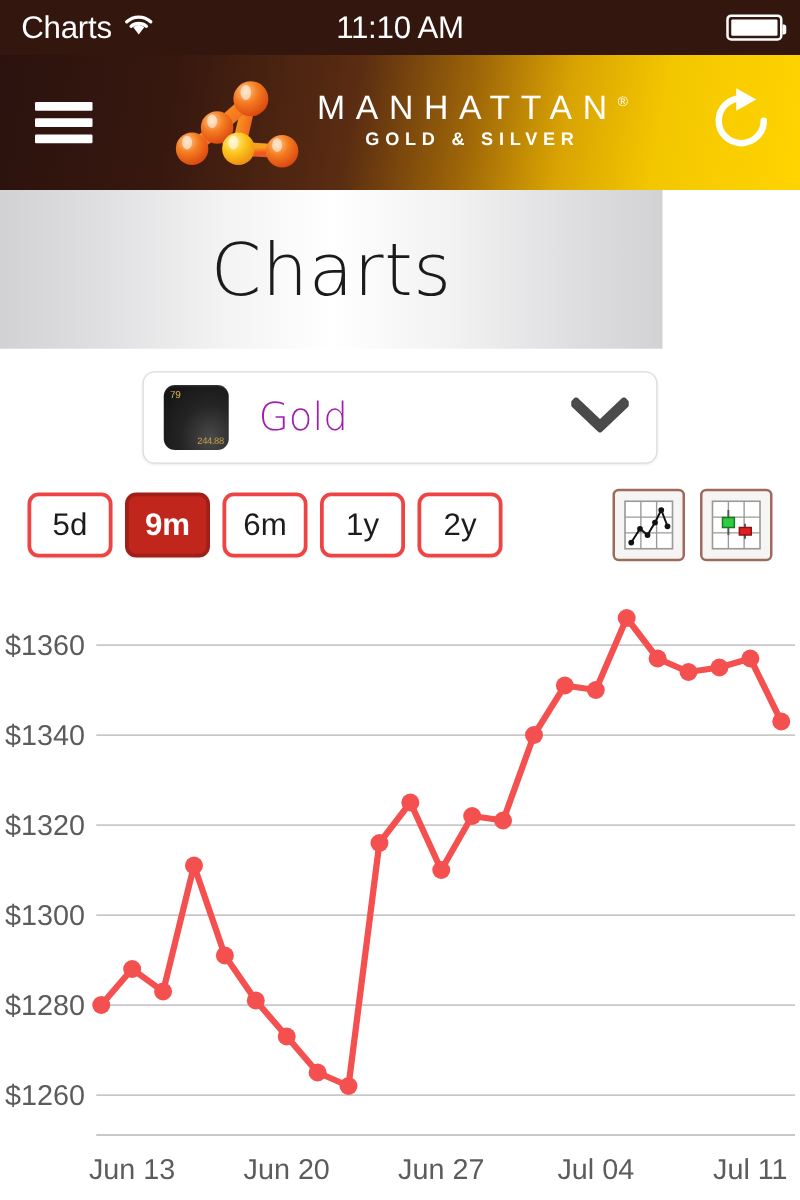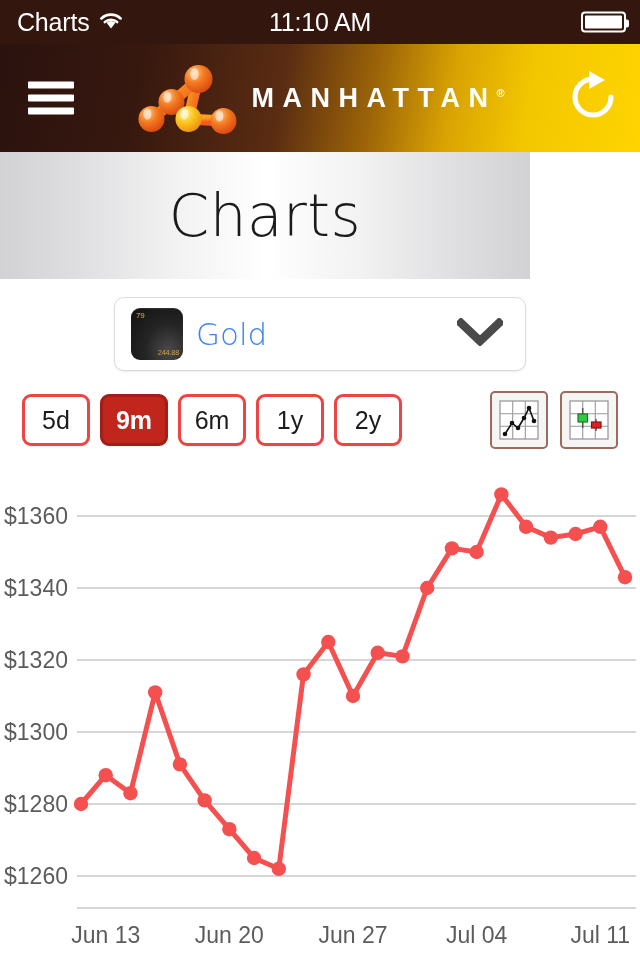--- a/index.html
+++ b/index.html
@@ -46,21 +46,21 @@
     background:linear-gradient(100deg,#2B120E 0%,#37180F 22%,#5A2C12 44%,#9C6408 58%,#D9A303 70%,#F3C700 82%,#FFD400 100%);
     display:flex; align-items:center;
     position:relative;
   }
   .hamburger { position:absolute; left:28px; top:50%; transform:translateY(-50%); width:46px; cursor:pointer; }
   .hamburger span { display:block; height:7px; background:#fff; border-radius:1px; margin:6px 0; }
 
   .brand-center { position:absolute; left:50%; transform:translateX(-50%); display:flex; align-items:center; gap:10px; }
   .logo-mark { width:106px; height:80px; display:block; }
   .brand-words { display:flex; flex-direction:column; align-items:center; }
-  .brand-name { color:#fff; font-size:27px; font-weight:700; letter-spacing:8.5px; line-height:1.05; white-space:nowrap; position:relative;text-align:center; }
+  .brand-name { color:#fff; font-size:27px; font-weight:400; letter-spacing:8.5px; line-height:1.05; white-space:nowrap; position:relative;text-align:center; }
   .brand-reg { font-size:11px; vertical-align:super; letter-spacing:0; }
   .brand-sub { color:#fff; font-size:14.5px; font-weight:700; letter-spacing:4.6px; line-height:1.6; white-space:nowrap; }
 
   .refresh-btn { position:absolute; right:22px; top:50%; transform:translateY(-50%); cursor:pointer; }
 
   
   .titlebar {
     height:127px; width:530px;
     background:linear-gradient(90deg,#d2d2d4 0%,#dedee0 14%,#f2f2f3 33%,#ffffff 50%,#f2f2f3 68%,#dedee0 87%,#d2d2d4 100%);
     display:flex; align-items:center; justify-content:center;
@@ -88,23 +88,23 @@
   }
   .mi-num { position:absolute; left:5px; top:3px; font-size:8px; color:#d9b45a; letter-spacing:-.3px; }
   .mi-sym {
     position:absolute; left:0; right:0; top:12px; text-align:center;
     font-size:25px; font-weight:700; line-height:1;
     background:linear-gradient(180deg,#f7e7a0 0%,#e0ae36 45%,#9b6d13 75%,#d8b455 100%);
     -webkit-background-clip:text; background-clip:text; color:transparent;margin-top:44px;
   }
   .mi-mass { position:absolute; right:4px; bottom:3px; font-size:7.5px; color:#c9a04a; letter-spacing:-.3px; }
   .selector-label {
-    flex:1; padding-left:13px;
+    flex:1; padding-left:24px;
     font-family:"DejaVu Sans", sans-serif;
-    font-size:31px; font-weight:300; color:#3b82f6;
+    font-size:31px; font-weight:300; color:#a21caf;
   }
   .chevron { flex:0 0 auto; margin-right:6px; }
 
   
   .controls { display:flex; align-items:center; padding:20px 22px 0; gap:0; }
   .ranges { display:flex; gap:10px; }
   .range-btn {
     width:68px; height:52px; border-radius:9px;
     border:3px solid #ef4444; background:#fff;
     display:flex; align-items:center; justify-content:center;
@@ -194,20 +194,21 @@
         <g fill="#fff" opacity=".55">
           <ellipse cx="12" cy="56" rx="4" ry="5.5"></ellipse>
           <ellipse cx="32" cy="39" rx="4" ry="5.5"></ellipse>
           <ellipse cx="49" cy="56" rx="4" ry="5.5"></ellipse>
           <ellipse cx="59" cy="16" rx="4.2" ry="6"></ellipse>
           <ellipse cx="84" cy="58" rx="4" ry="5.5"></ellipse>
         </g>
       </svg>
       <div class="brand-words">
         <div class="brand-name"><span>MANHATTAN</span><span class="brand-reg">®</span></div>
+        <div class="brand-sub">GOLD &amp; SILVER</div>
       </div>
     </div>
 
     <div class="refresh-btn">
       <svg width="50" height="54" viewBox="0 0 50 54">
         <path d="M25 10 A18 18 0 1 0 43 28" stroke="#fff" stroke-width="5.2" fill="none" stroke-linecap="round"></path>
         <path d="M21 2 L37 11 L21 20 Z" fill="#fff"></path>
       </svg>
     </div>
   </div>

